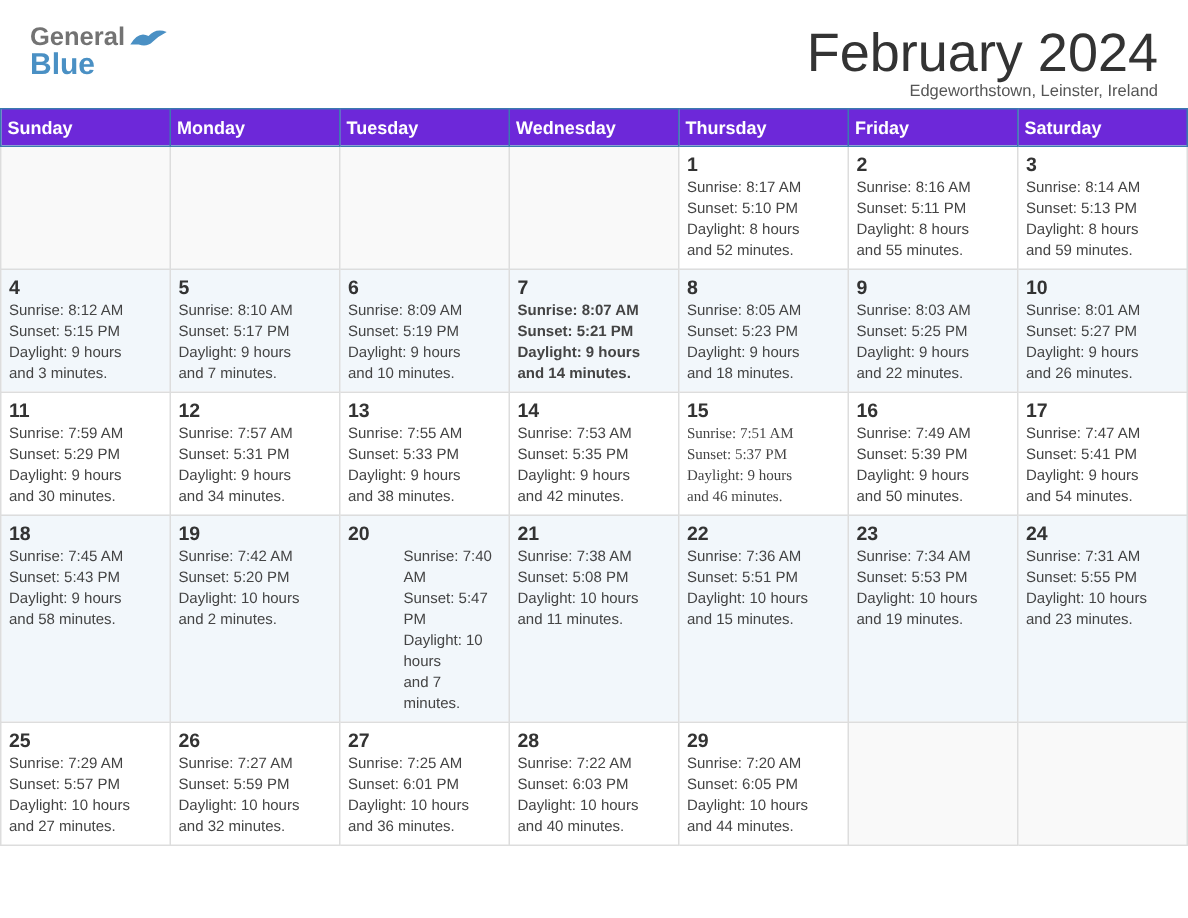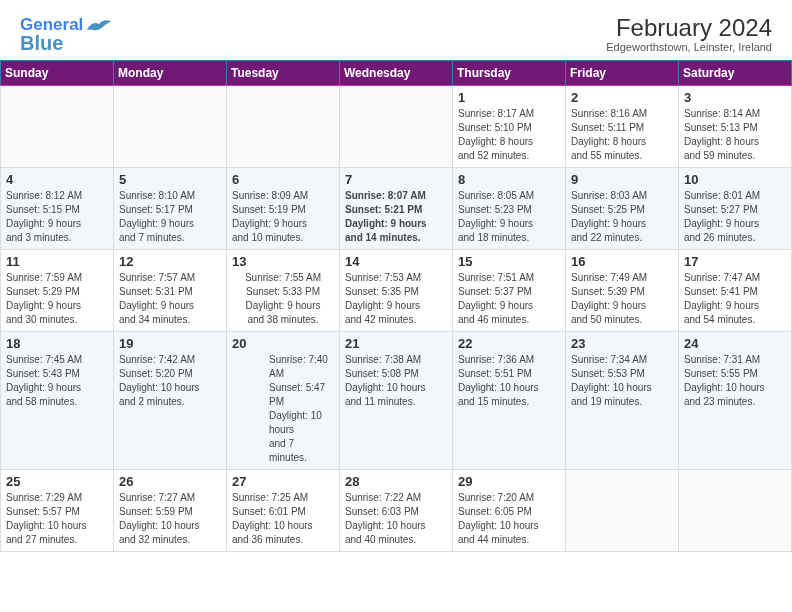--- a/index.html
+++ b/index.html
@@ -1,26 +1,26 @@
 <!DOCTYPE html>
 <html><head>
   <meta charset="utf-8">
   <style>
     * { box-sizing: border-box; margin: 0; padding: 0; }
     body { font-family: Arial, sans-serif; background: #fff; width: 792px; min-height: 612px; }
     
     .header { padding: 15px 20px 5px 20px; display: flex; align-items: flex-start; justify-content: space-between; }
     
     .title-block { text-align: right; }
-    .month-title { font-size: 24px; font-weight: 300; color: #333; line-height: 1.1; }
+    .month-title { font-size: 36px; font-weight: 300; color: #333; line-height: 1.1; }
     .location { font-size: 11px; color: #555; }
     
     .calendar { width: 100%; border-collapse: collapse; margin: 0; }
     .calendar th {
-      background: #701a75;
+      background: #6d28d9;
       color: #fff;
       font-size: 12px;
       font-weight: bold;
       padding: 5px 4px;
       text-align: left;
       border: 1px solid #3a7ab0;
     }
     .calendar td {
       vertical-align: top;
       border: 1px solid #ddd;
@@ -33,21 +33,21 @@
     }
     .calendar td.empty { background: #f9f9f9; }
     .calendar tr:nth-child(even) td { background: #f2f7fb; }
     .calendar tr:nth-child(even) td.empty { background: #edf3f8; }
     
     .day-number { font-size: 13px; font-weight: bold; color: #333; display: block; margin-bottom: 2px; }
     .day-info { font-size: 10px; color: #444; line-height: 1.4; }
     
     .logo-wrapper { display: flex; flex-direction: column; align-items: flex-start; }
     .logo-line { display: flex; align-items: center; }
-    .logo-general { font-size: 17px; font-weight: bold; color: #3b82f6; }
+    .logo-general { font-size: 17px; font-weight: bold; color: #737373; }
     .logo-blue { font-size: 20px; font-weight: bold; color: #4a90c4; }
     .logo-bird {
       display: inline-block;
       width: 28px;
       height: 18px;
       margin-left: 2px;
     }
   </style>
 </head>
 <body>
@@ -169,35 +169,35 @@
         </td>
         <td>
           <span class="day-number">12</span>
           <div class="day-info" style="white-space: pre-line;">Sunrise: 7:57 AM
 Sunset: 5:31 PM
 Daylight: 9 hours
 and 34 minutes.</div>
         </td>
         <td>
           <span class="day-number">13</span>
-          <div class="day-info" style="white-space: pre-line; text-align: center;">Sunrise: 7:55 AM
+          <div class="day-info" style="white-space: pre-line;">Sunrise: 7:55 AM
 Sunset: 5:33 PM
 Daylight: 9 hours
 and 38 minutes.</div>
         </td>
         <td>
           <span class="day-number">14</span>
           <div class="day-info" style="white-space: pre-line;">Sunrise: 7:53 AM
 Sunset: 5:35 PM
 Daylight: 9 hours
 and 42 minutes.</div>
         </td>
         <td>
           <span class="day-number">15</span>
-          <div class="day-info" style="white-space: pre-line;">Sunrise: 7:51 AM
+          <div class="day-info" style="white-space: pre-line; font-family: Liberation Serif, serif;">Sunrise: 7:51 AM
 Sunset: 5:37 PM
 Daylight: 9 hours
 and 46 minutes.</div>
         </td>
         <td>
           <span class="day-number">16</span>
           <div class="day-info" style="white-space: pre-line;">Sunrise: 7:49 AM
 Sunset: 5:39 PM
 Daylight: 9 hours
 and 50 minutes.</div>

